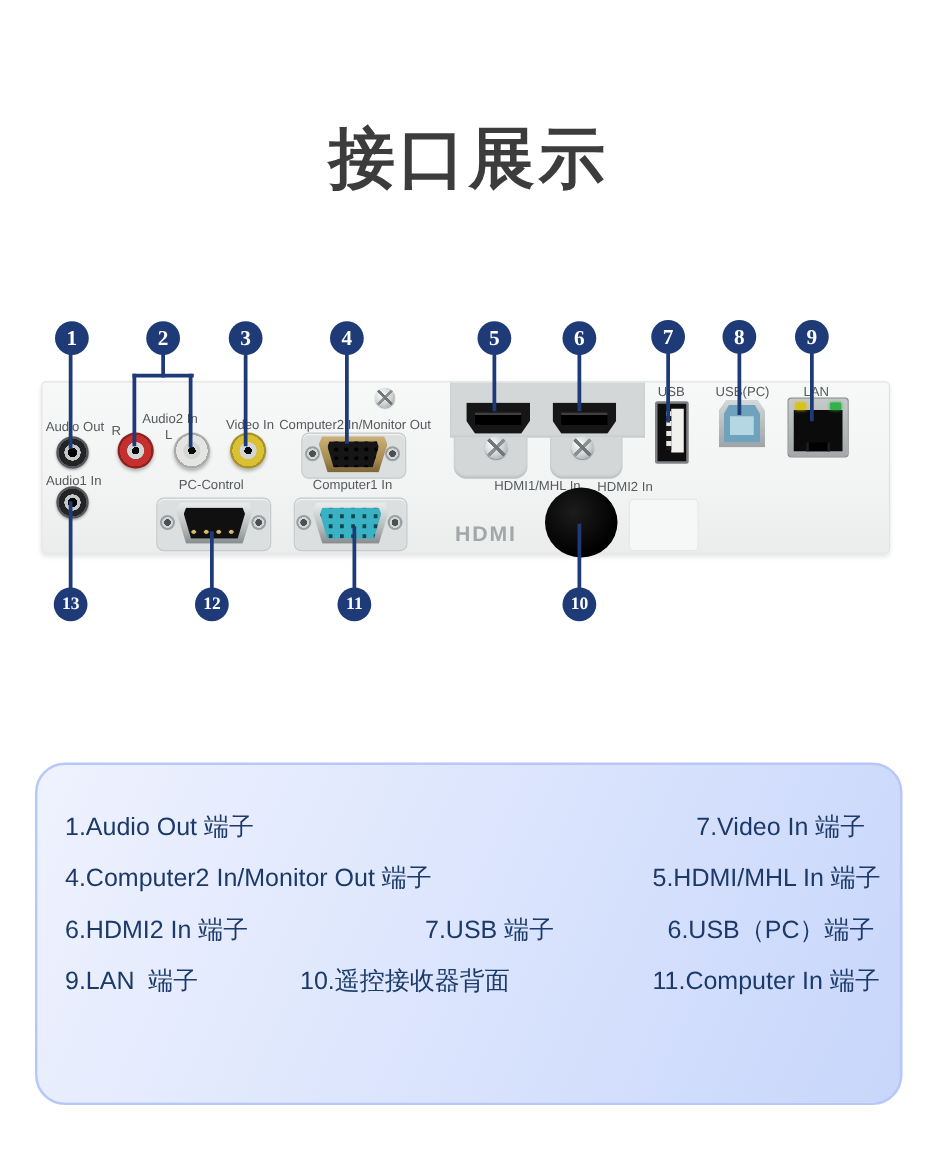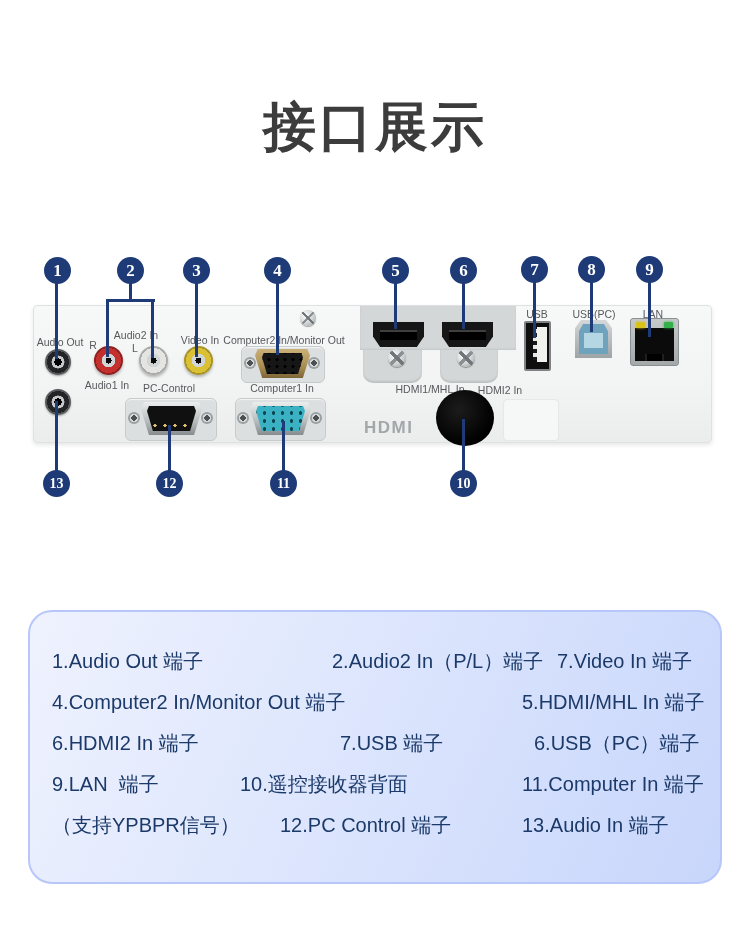--- a/index.html
+++ b/index.html
@@ -109,21 +109,21 @@
     <div class="grayband"></div>
     <div class="graytab" style="left:329px;width:59px;"></div>
     <div class="graytab" style="left:406px;width:58px;"></div>
 
     <span class="plabel" style="left:26px;top:30px;">Audio Out</span>
     <span class="plabel" style="left:59px;top:33px;">R</span>
     <span class="plabel" style="left:102px;top:23px;">Audio2 In</span>
     <span class="plabel" style="left:101px;top:36px;">L</span>
     <span class="plabel" style="left:166px;top:28px;">Video In</span>
     <span class="plabel" style="left:250px;top:28px;">Computer2 In/Monitor Out</span>
-    <span class="plabel" style="left:25px;top:73px;margin-left:48px;">Audio1 In</span>
+    <span class="plabel" style="left:25px;top:73px;">Audio1 In</span>
     <span class="plabel" style="left:135px;top:76px;">PC-Control</span>
     <span class="plabel" style="left:248px;top:76px;">Computer1 In</span>
     <span class="plabel" style="left:352px;top:77px;margin-left:44px;">HDMI1/MHL In</span>
     <span class="plabel" style="left:466px;top:78px;">HDMI2 In</span>
     <span class="plabel" style="left:503px;top:2px;">USB</span>
     <span class="plabel" style="left:560px;top:2px;">USB(PC)</span>
     <span class="plabel" style="left:619px;top:2px;">LAN</span>
 
     <div class="jack" style="left:11px;top:43px;"></div>
     <div class="jack" style="left:11px;top:83px;"></div>
@@ -217,38 +217,32 @@
   <div class="callout" style="left:636px;top:256px;">9</div>
   <div class="callout two" style="left:450px;top:470px;">10</div>
   <div class="callout two" style="left:270px;top:470px;">11</div>
   <div class="callout two" style="left:156px;top:470px;">12</div>
   <div class="callout two" style="left:43px;top:470px;">13</div>
 
   <div class="legend">
     <div class="legend-body">
       <div class="legend-line">
         <span class="legend-item" style="left:0;">1.Audio Out 端子</span>
-        <span class="legend-item" style="left:280px;">2.Audio2 In（P/L）端子</span>
         <span class="legend-item" style="left:505px;">7.Video In 端子</span>
       </div>
       <div class="legend-line">
         <span class="legend-item" style="left:0;">4.Computer2 In/Monitor Out 端子</span>
         <span class="legend-item" style="left:470px;">5.HDMI/MHL In 端子</span>
       </div>
       <div class="legend-line">
         <span class="legend-item" style="left:0;">6.HDMI2 In 端子</span>
         <span class="legend-item" style="left:288px;">7.USB 端子</span>
         <span class="legend-item" style="left:482px;">6.USB（PC）端子</span>
       </div>
       <div class="legend-line">
         <span class="legend-item" style="left:0;">9.LAN  端子</span>
         <span class="legend-item" style="left:188px;">10.遥控接收器背面</span>
         <span class="legend-item" style="left:470px;">11.Computer In 端子</span>
       </div>
-      <div class="legend-line">
-        <span class="legend-item" style="left:0;">（支持YPBPR信号）</span>
-        <span class="legend-item" style="left:228px;">12.PC Control 端子</span>
-        <span class="legend-item" style="left:470px;">13.Audio In 端子</span>
-      </div>
     </div>
   </div>
 
 </div>
 
 </body></html>

